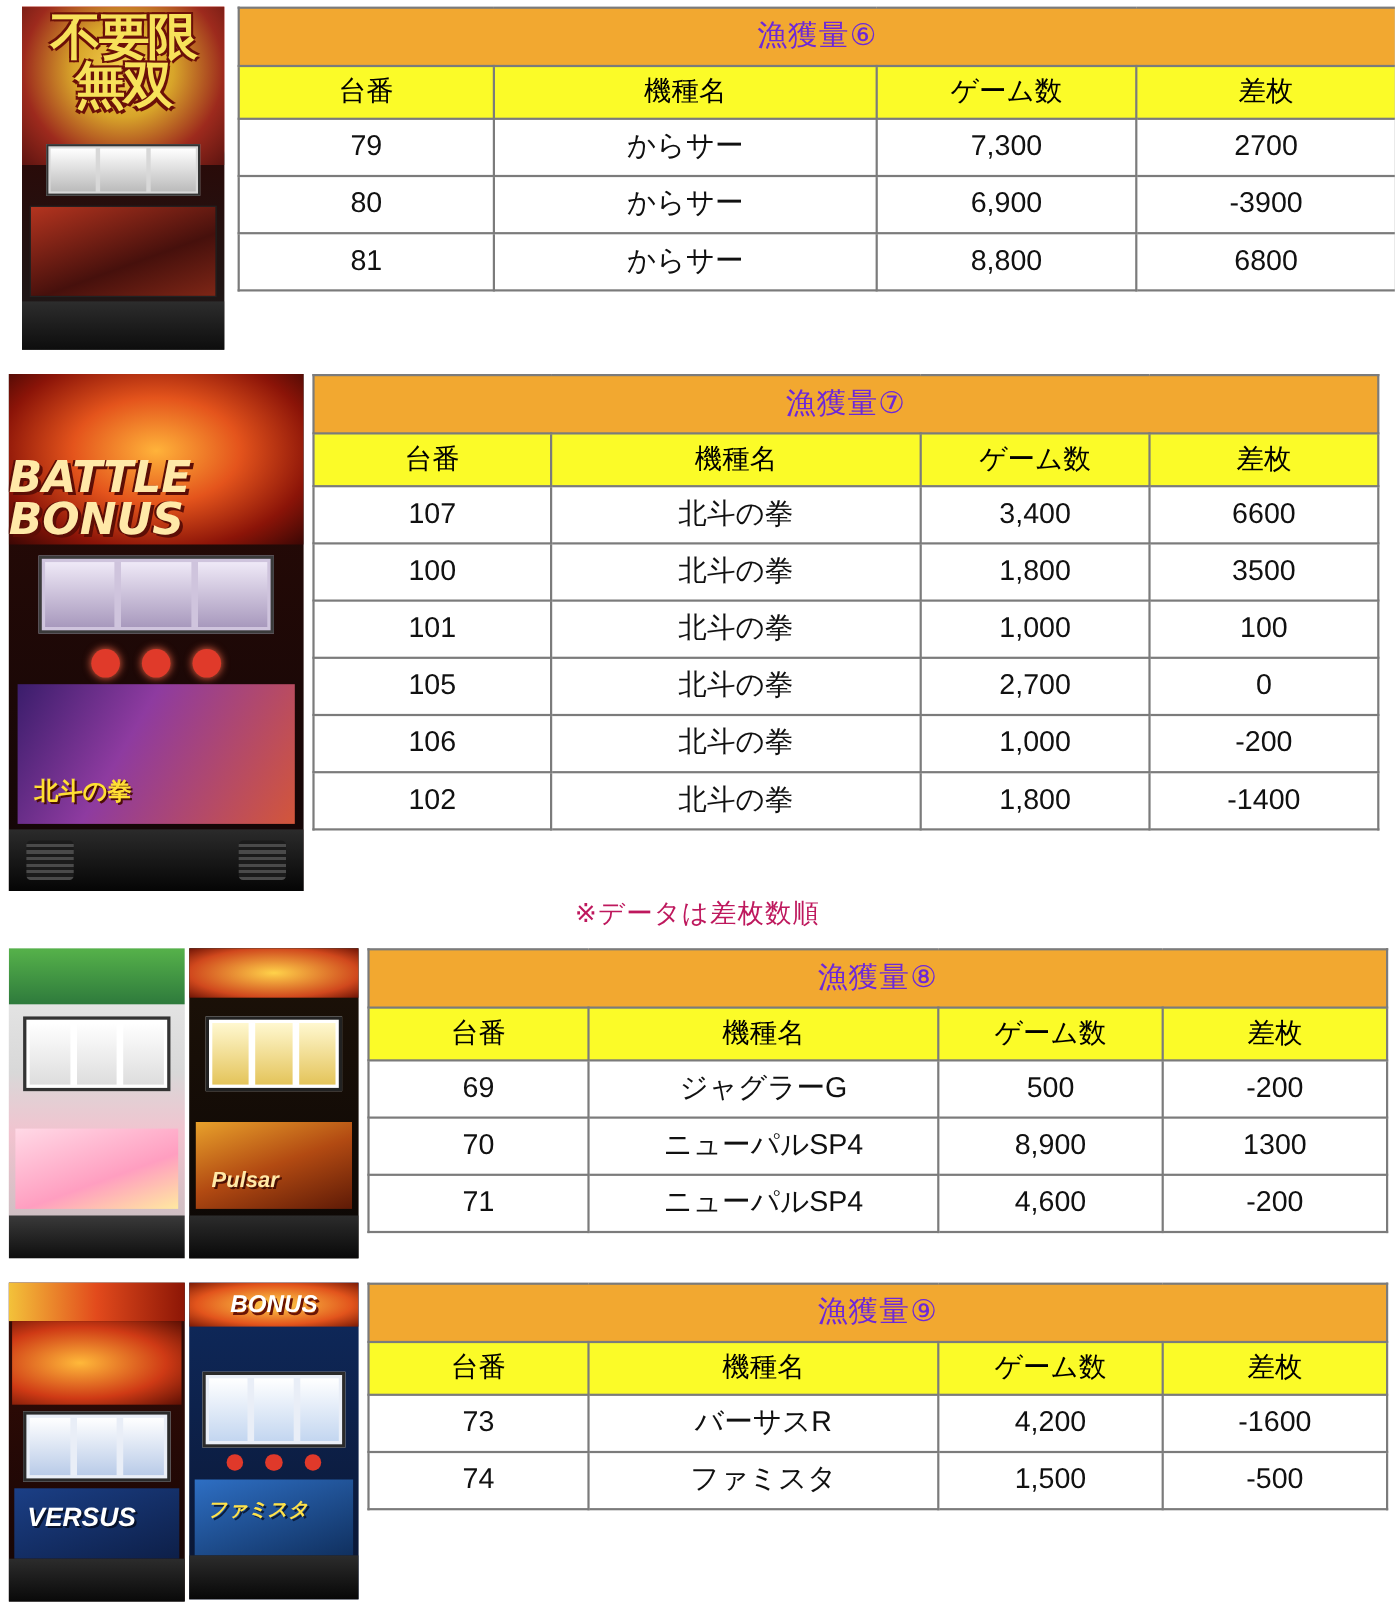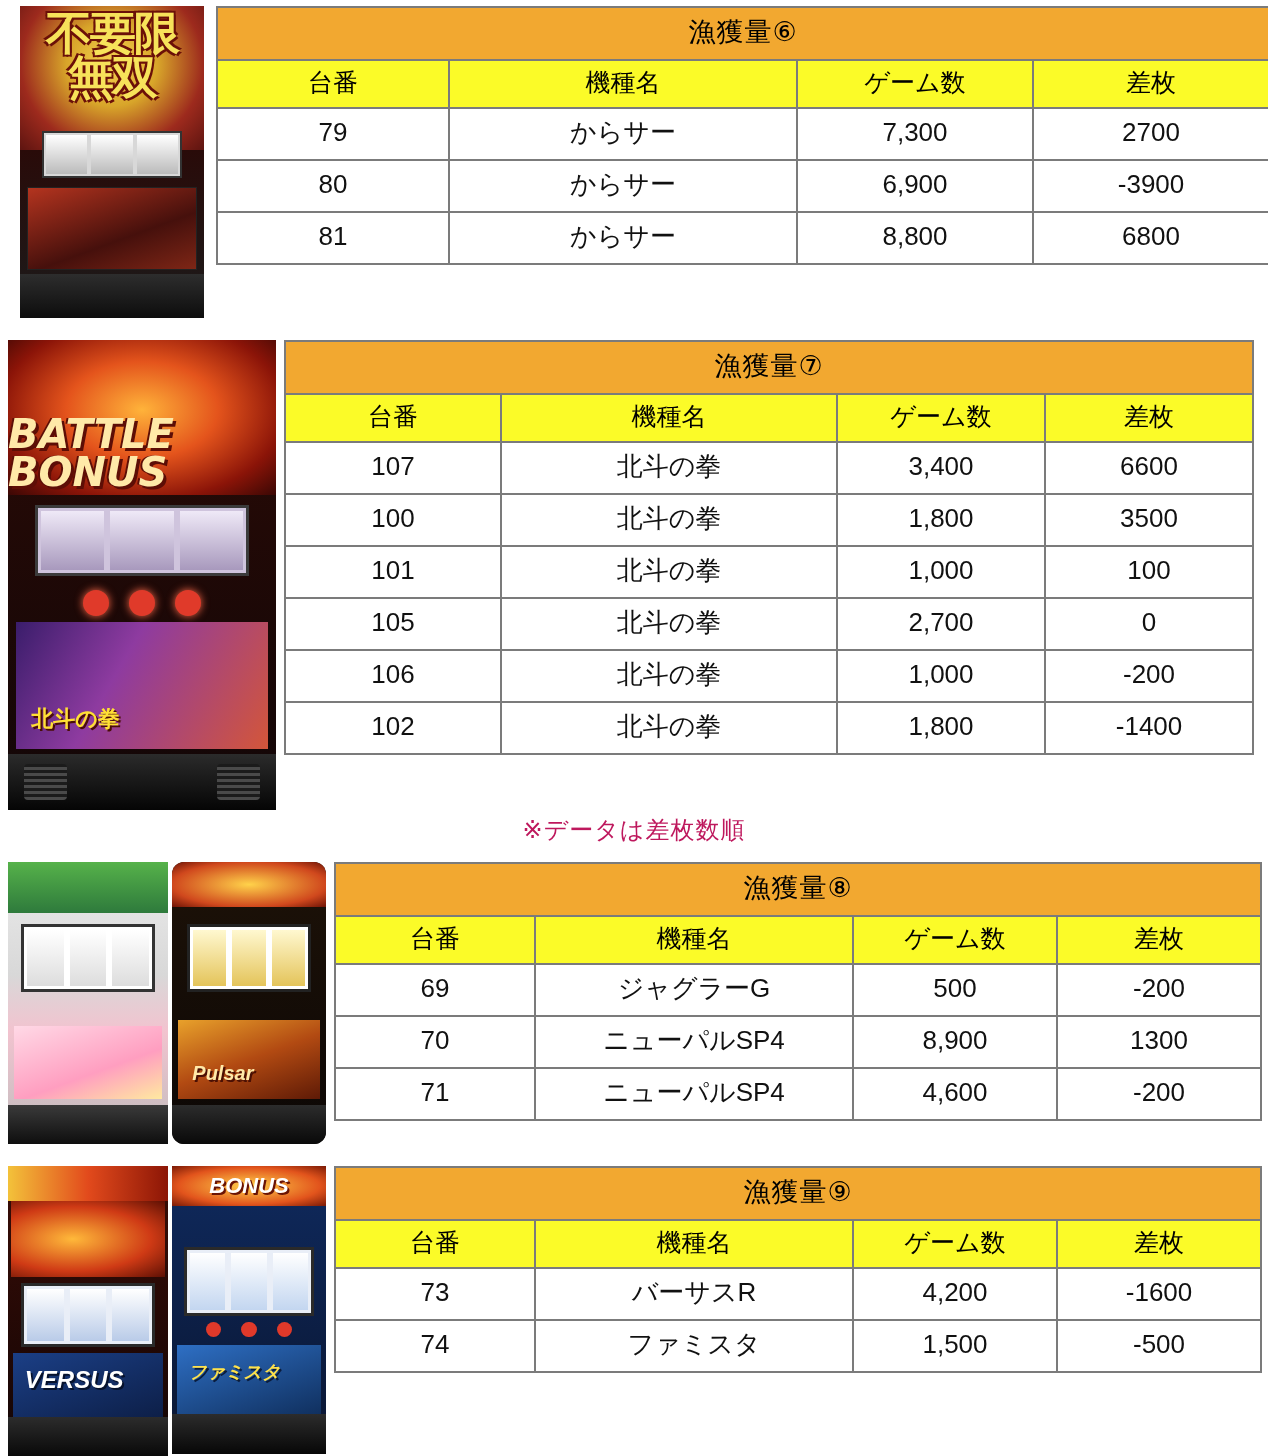--- a/index.html
+++ b/index.html
@@ -118,21 +118,21 @@
   .m2 .base2::after { right: 6%; }
 
   
   .m3a { background: linear-gradient(180deg,#ececec 0%, #d8d8d8 40%, #f2c3cf 60%, #bdbdbd 100%); }
   .m3a .band { position: absolute; left: 0; right: 0; top: 0; height: 18%; background: linear-gradient(180deg,#56b24a,#2e7a3c); }
   .m3a .r { position: absolute; left: 8%; right: 8%; top: 22%; height: 22%; background: #fff; border: 3px solid #333; display: flex; }
   .m3a .r i { flex: 1; margin: 3px; background: linear-gradient(180deg,#fff,#ddd); }
   .m3a .p { position: absolute; left: 4%; right: 4%; top: 58%; height: 26%; background: linear-gradient(160deg,#ffd9e6,#ff9ec0 60%,#ffe9a0); }
   .m3a .b { position: absolute; left: 0; right: 0; bottom: 0; height: 14%; background: linear-gradient(180deg,#3a3a3a,#0e0e0e); }
 
-  .m3b { background: linear-gradient(180deg,#1d1208 0%, #0c0705 100%); border-radius: 12px; }
+  .m3b { background: linear-gradient(180deg,#1d1208 0%, #0c0705 100%); }
   .m3b .band { position: absolute; left: 0; right: 0; top: 0; height: 16%; background: radial-gradient(ellipse at 50% 50%, #ffd24a, #d0481d 70%, #6e1406); }
   .m3b .r { position: absolute; left: 10%; right: 10%; top: 22%; height: 22%; background: #fff; border: 3px solid #222; display: flex; }
   .m3b .r i { flex: 1; margin: 3px; background: linear-gradient(180deg,#fff8d0,#e4c45a); }
   .m3b .p { position: absolute; left: 4%; right: 4%; top: 56%; height: 28%; background: linear-gradient(160deg,#e8a12b,#b24a12 50%,#5e1a06); }
   .m3b .p span { position: absolute; left: 10%; bottom: 18%; color: #ffe9a8; font-style: italic; font-weight: bold; font-size: 20px; text-shadow: 2px 2px 0 #4a1004; }
   .m3b .b { position: absolute; left: 0; right: 0; bottom: 0; height: 14%; background: linear-gradient(180deg,#2c2c2c,#090909); }
 
   
   .m4a { background: linear-gradient(180deg,#3a0d06 0%, #120505 100%); }
   .m4a .band { position: absolute; left: 0; right: 0; top: 0; height: 12%; background: linear-gradient(90deg,#f3c23a,#e24a1c,#8c1606); }
@@ -161,21 +161,21 @@
     background: #fff;
   }
   table.data td, table.data th {
     border: 2px solid #7b7b7b;
     text-align: center;
     font-weight: normal;
     font-family: "Liberation Sans", "DejaVu Sans", sans-serif;
   }
   .cap {
     background: #f2a830;
-    color: #000000;
+    color: #6d28d9;
     font-size: 27px;
     padding: 6px 0 9px;
     letter-spacing: 1px;
   }
   .hdr td {
     background: #fbfb28;
     font-size: 25px;
     padding: 5px 0 8px;
   }
   .row td {

